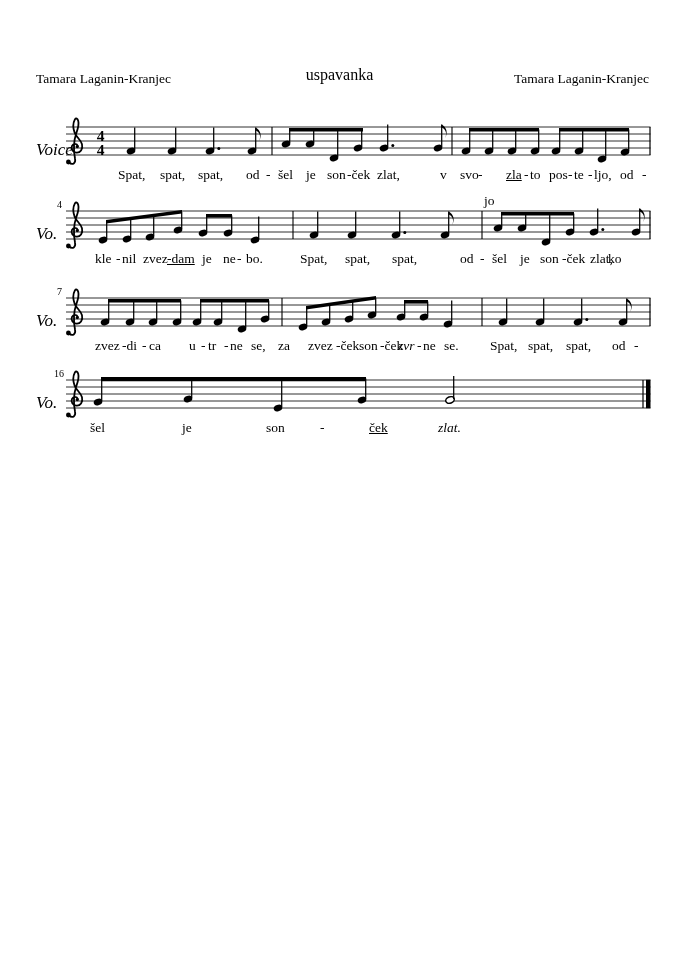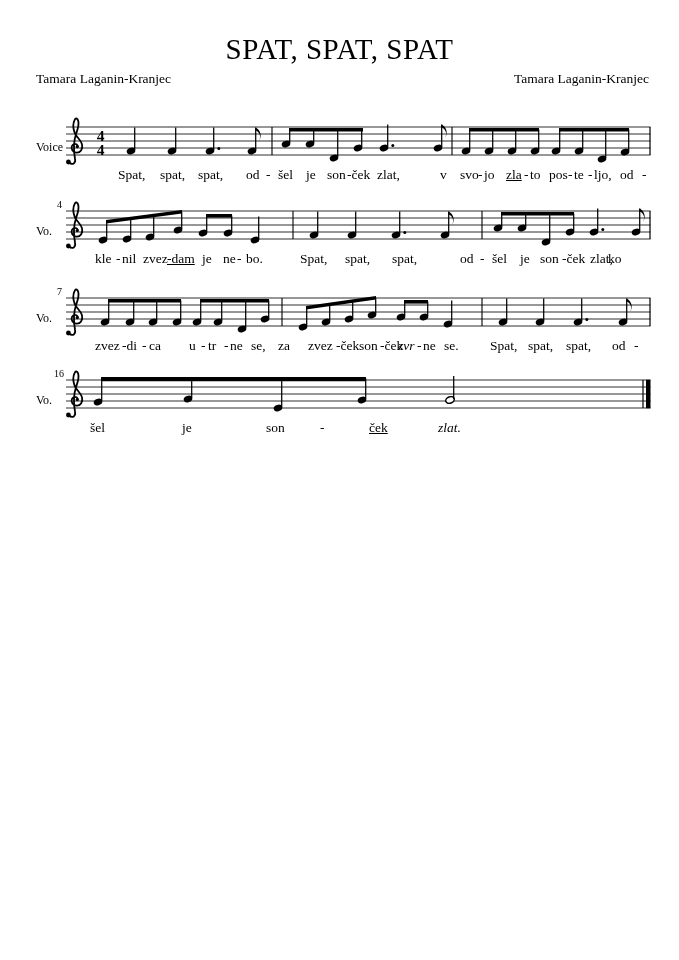--- a/index.html
+++ b/index.html
@@ -13,31 +13,31 @@
     font-size:29px;font-weight:400;letter-spacing:0.5px;margin:0;
   }
   .subtitle{
     position:absolute;top:66px;left:0;width:100%;text-align:center;font-size:16px;
   }
   .author{position:absolute;top:71px;font-size:13.5px;}
   .author-left{left:36px;}
   .author-right{right:30px;}
   .system{position:absolute;left:0;width:679px;height:96px;}
   .system svg{position:absolute;left:0;top:0;display:block;}
-  .part-label{position:absolute;left:36px;top:33px;font-size:12px;}
+  .part-label{position:absolute;left:36px;top:33px;font-size:17px;font-style:italic;}
   .measure-number{position:absolute;left:57px;top:8px;font-size:10px;}
   .lyrics{position:absolute;left:0;top:0;width:679px;height:96px;}
   .syl{position:absolute;top:61px;font-size:13.5px;white-space:pre;line-height:1;}
 </style>
 </head>
 <body>
 
 <div class="page">
 
-  <h1 class="title">SPAT, SPAT, SPAT</h1>
+  <div class="subtitle">uspavanka</div>
   <div class="author author-left">Tamara Laganin-Kranjec</div>
   <div class="author author-right">Tamara Laganin-Kranjec</div>
 
   <div class="system" style="top:107px">
     <svg width="679" height="96">
         <line x1="66" y1="20" x2="650.5" y2="20" stroke="#1a1a1a" stroke-width="0.9"></line>
         <line x1="66" y1="27" x2="650.5" y2="27" stroke="#1a1a1a" stroke-width="0.9"></line>
         <line x1="66" y1="34" x2="650.5" y2="34" stroke="#1a1a1a" stroke-width="0.9"></line>
         <line x1="66" y1="41" x2="650.5" y2="41" stroke="#1a1a1a" stroke-width="0.9"></line>
         <line x1="66" y1="48" x2="650.5" y2="48" stroke="#1a1a1a" stroke-width="0.9"></line>
@@ -111,21 +111,21 @@
         <span class="syl" style="left: 246px;">od</span>
         <span class="syl" style="left: 266px;">-</span>
         <span class="syl" style="left: 278px;">šel</span>
         <span class="syl" style="left: 306px;">je</span>
         <span class="syl" style="left: 327px;">son</span>
         <span class="syl" style="left: 347px;">-ček</span>
         <span class="syl" style="left: 377px;">zlat,</span>
         <span class="syl" style="left: 440px;">v</span>
         <span class="syl" style="left: 460px;">svo</span>
         <span class="syl" style="left: 478px;">-</span>
-        <span class="syl" style="left: 484px;">jo</span>
+        <span class="syl" style="left: 484px; margin-top: 26px;">jo</span>
         <span class="syl" style="left: 506px; text-decoration: underline;">zla</span>
         <span class="syl" style="left: 524px;">-</span>
         <span class="syl" style="left: 530px;">to</span>
         <span class="syl" style="left: 549px;">pos</span>
         <span class="syl" style="left: 568px;">-</span>
         <span class="syl" style="left: 574px;">te</span>
         <span class="syl" style="left: 588px;">-</span>
         <span class="syl" style="left: 594px;">ljo,</span>
         <span class="syl" style="left: 620px;">od</span>
         <span class="syl" style="left: 642px;">-</span>

